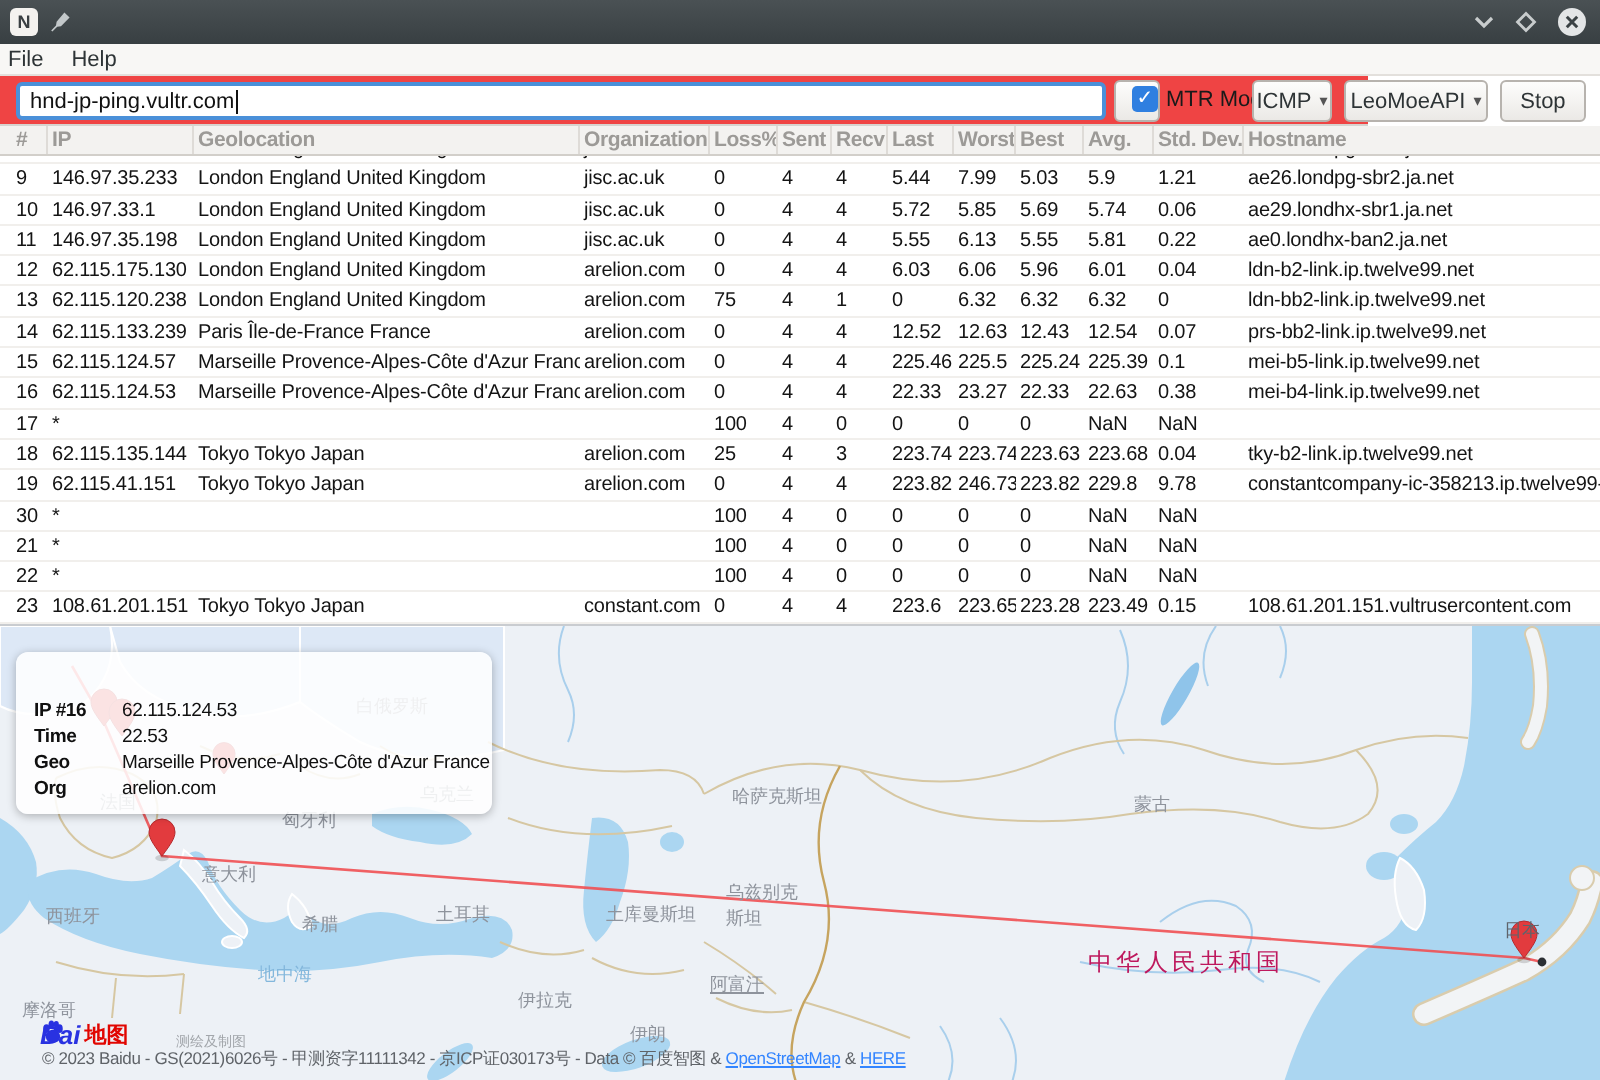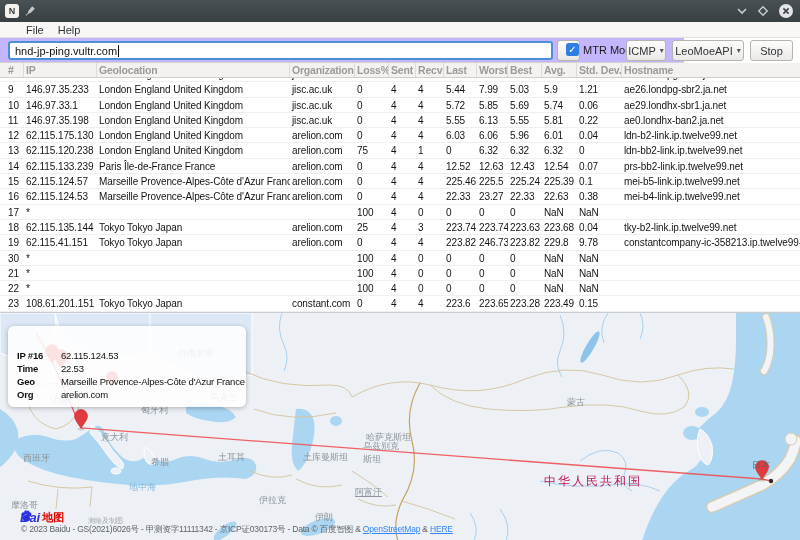--- a/index.html
+++ b/index.html
@@ -13,25 +13,25 @@
   .titlebar .title { position:absolute; left:0; right:0; text-align:center; color:#f2f4f4;
     font-size:11px; font-weight:bold; letter-spacing:.1px; pointer-events:none; }
   .tb-left { display:flex; align-items:center; gap:5px; padding-left:5px; z-index:2; }
   .appicon { width:14px; height:14px; background:#f4f2ef; border-radius:3px; display:flex;
     align-items:center; justify-content:center; font-size:9px; font-weight:bold; color:#3a3f42; }
   .pinicon { width:12px; height:12px; }
   .tb-right { position:absolute; right:6px; top:0; height:22px; display:flex; align-items:center; gap:9px; z-index:2; }
 
   
   .menubar { position:absolute; left:0; top:22px; width:800px; height:16px; background:#f8f7f5;
-    border-bottom:1px solid #e3e0dc; display:flex; align-items:center; gap:14px; padding-left:26px; }
+    border-bottom:1px solid #e3e0dc; display:flex; align-items:center; gap:14px; padding-left:4px; }
   .menu-item { font-size:11px; color:#2e3436; }
 
   
-  .toolbar { position:absolute; left:0; top:38px; width:684px; height:25px; background:#c4b5fd;
+  .toolbar { position:absolute; left:0; top:38px; width:684px; height:25px; background:#ef4444;
     border-bottom:1px solid #d6d3cf; }
   .host-input { position:absolute; left:8px; top:3px; width:545px; height:19px; background:#fff;
     border:2px solid #4a90d9; border-radius:3px; font-size:11px; color:#111; display:flex;
     align-items:center; padding-left:5px; }
   .caret { display:inline-block; width:1px; height:12px; background:#111; margin-left:1px; }
   .btn { position:absolute; top:2px; height:21px; background:linear-gradient(#fdfdfc,#ebe9e6);
     border:1px solid #b7b3ae; border-radius:3px; font-size:11px; color:#2e3436;
     display:flex; align-items:center; justify-content:center; gap:4px; }
   .btn .arrow { font-size:8px; color:#555; }
   .combo-arrow { left:557px; width:23px; }
@@ -379,20 +379,21 @@
           <div class="c c2">Tokyo Tokyo Japan</div>
           <div class="c c3">constant.com</div>
           <div class="c c4">0</div>
           <div class="c c5">4</div>
           <div class="c c6">4</div>
           <div class="c c7">223.6</div>
           <div class="c c8">223.65</div>
           <div class="c c9">223.28</div>
           <div class="c c10">223.49</div>
           <div class="c c11">0.15</div>
+          <div class="c c12">108.61.201.151.vultrusercontent.com</div>
         </div>
       </div>
   </div>
 
   <div class="map">
     <svg width="800" height="228" viewBox="0 0 800 228">
 
       <g stroke="#ffffff" stroke-width="1" fill="#dde8f6">
         <path d="M55,0 L150,0 Q165,20 150,38 Q120,50 95,42 Q70,36 60,18 Z"></path>
         <path d="M150,0 L252,0 L252,62 Q210,72 180,58 Q160,46 150,38 Z"></path>
@@ -485,21 +486,21 @@
         <div class="map-label" style="left: 151px; top: 143px;">希腊</div>
         <div class="map-label" style="left: 218px; top: 138px;">土耳其</div>
         <div class="map-label" style="left: 129px; top: 168px; color: rgb(131, 183, 220);">地中海</div>
         <div class="map-label" style="left: 11px; top: 186px;">摩洛哥</div>
         <div class="map-label" style="left: 259px; top: 181px;">伊拉克</div>
         <div class="map-label" style="left: 315px; top: 185px; margin-top: 13px;">伊朗</div>
         <div class="map-label" style="left: 355px; top: 173px; text-decoration: underline;">阿富汗</div>
         <div class="map-label" style="left: 303px; top: 138px;">土库曼斯坦</div>
         <div class="map-label" style="left: 363px; top: 127px;">乌兹别克
 斯坦</div>
-        <div class="map-label" style="left: 366px; top: 79px; margin-top: 39px;">哈萨克斯坦</div>
+        <div class="map-label" style="left: 366px; top: 79px;">哈萨克斯坦</div>
         <div class="map-label" style="left: 567px; top: 83px;">蒙古</div>
         <div class="map-label" style="left: 544px; top: 160px; color: #be185d; font-size: 12px; letter-spacing: 2px;">中华人民共和国</div>
         <div class="map-label" style="left: 752px; top: 146px; color: rgb(95, 100, 107);">日本</div>
       </div>
 
     <div class="tooltip" id="tooltip">
         <div class="tt-row">
           <span class="tt-label">IP #16</span>
           <span class="tt-value">62.115.124.53</span>
         </div>

